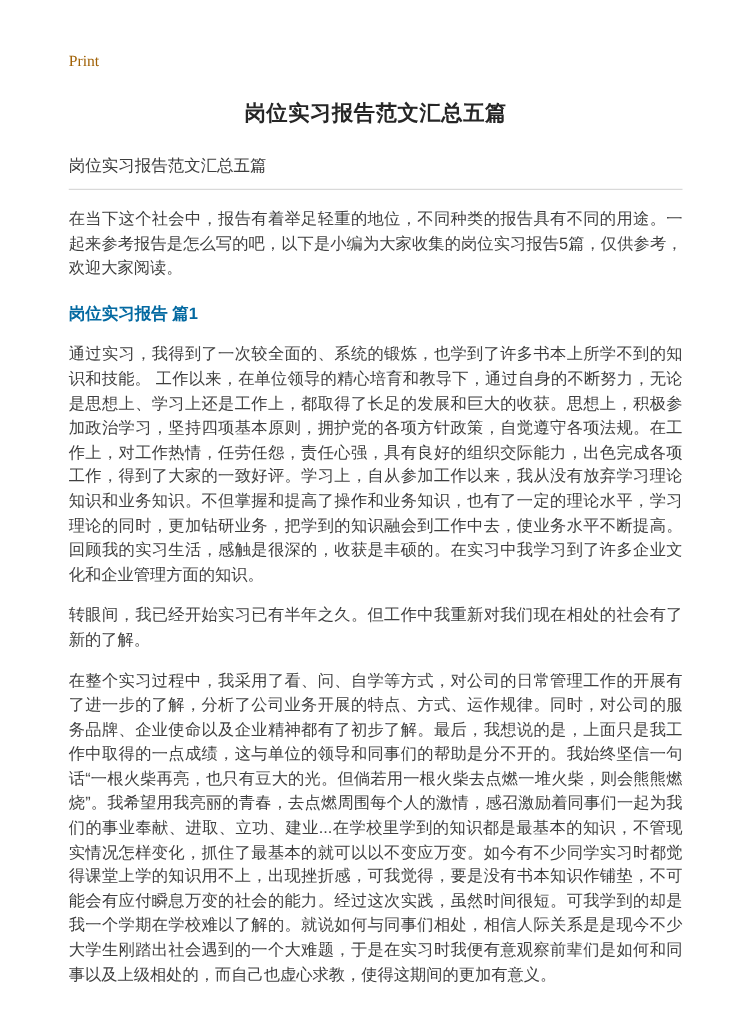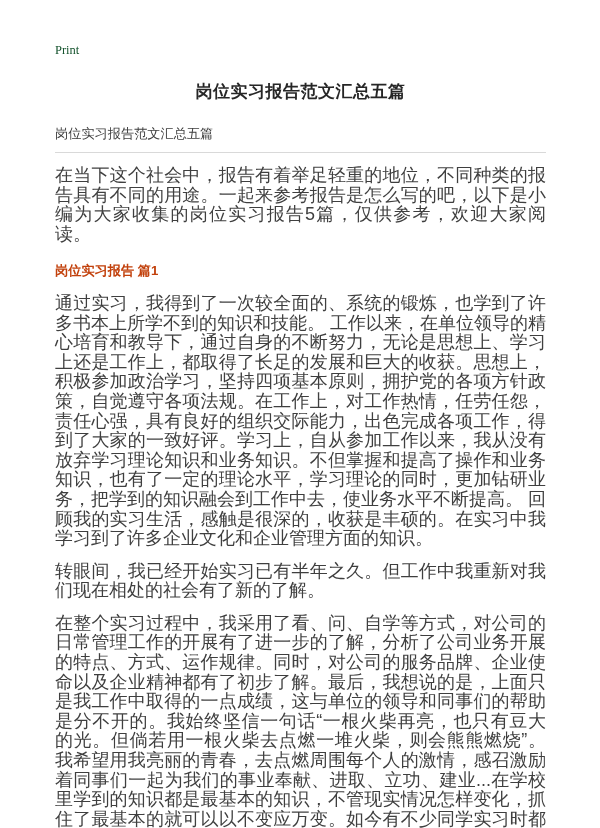--- a/index.html
+++ b/index.html
@@ -17,21 +17,21 @@
   .page {
     box-sizing: border-box;
     width: 600px;
     height: 828px;
     padding: 40px 54px 30px 55px;
     background: #ffffff;
   }
   .print-label {
     font-family: "Liberation Serif", serif;
     font-size: 12.5px;
-    color: #14532d;
+    color: #a16207;
     margin: 0 0 22px 0;
     display: inline-block;
     cursor: pointer;
   }
   .doc-title {
     font-size: 17px;
     font-weight: bold;
     color: #262626;
     text-align: center;
     margin: 0 0 22px 0;
@@ -39,30 +39,30 @@
   }
   .doc-subtitle {
     font-size: 13.2px;
     font-weight: normal;
     color: #3d3d3d;
     margin: 0 0 13px 0;
     padding-bottom: 9px;
     border-bottom: 1px solid #d9d9d9;
   }
   .body-text p {
-    font-size: 18px;
+    font-size: 13px;
     line-height: 19.6px;
     text-align: justify;
     color: #3f3f3f;
     margin: 0 0 13px 0;
   }
   .section-heading {
     font-size: 13.2px;
     font-weight: bold;
-    color: #c2410c;
+    color: #0369a1;
     margin: 17px 0 13px 0;
     line-height: 19.6px;
   }
 </style>
 </head>
 <body>
 
 <div class="page">
 
   <div class="print-label">Print</div>

